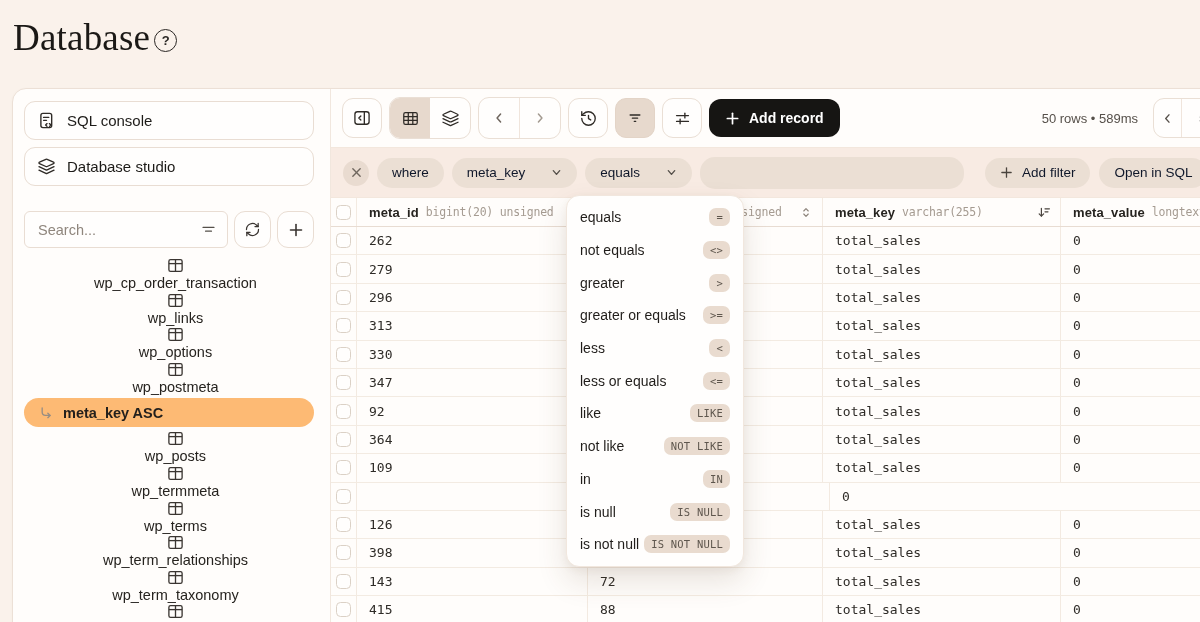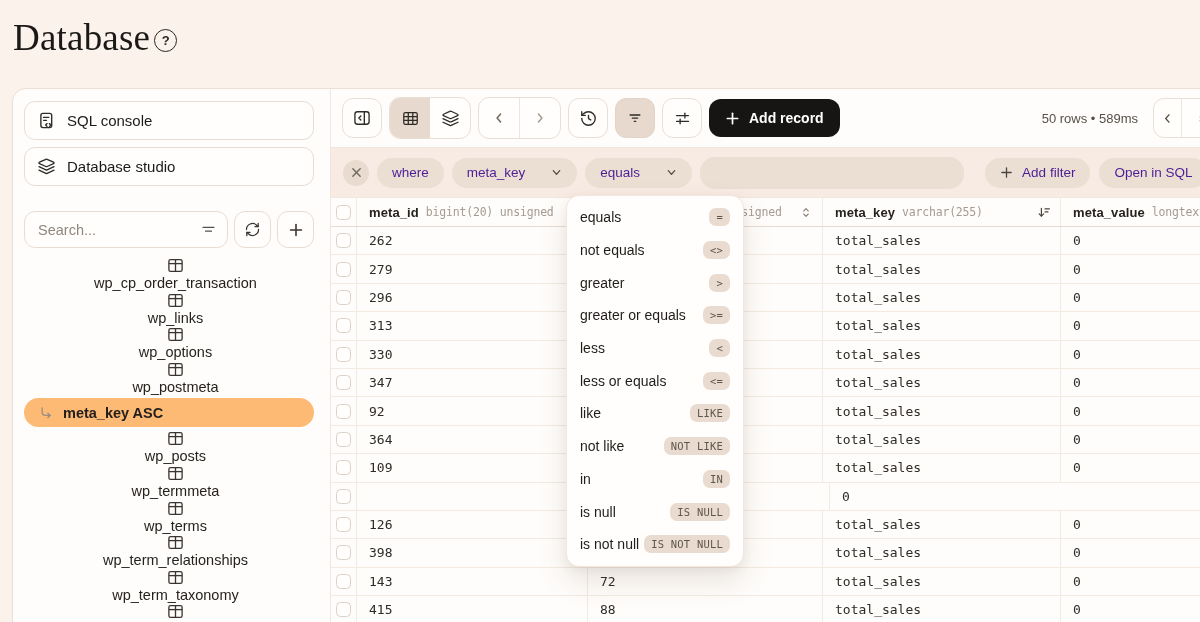--- a/index.html
+++ b/index.html
@@ -19,21 +19,21 @@
   
   .panel{position:absolute;left:12px;top:88px;right:-2px;bottom:-2px;background:#fffdfb;
     border:1px solid #ece0d6;border-radius:14px 0 0 0;box-shadow:0 1px 3px rgba(120,90,60,.04);}
 
   
   .sidebar{position:absolute;left:0;top:0;bottom:0;width:318px;border-right:1px solid #f1e7de;
     padding:12px 16px 0 11px;box-sizing:border-box;}
   .side-btn{height:37px;border:1px solid #e9ddd3;border-radius:11px;background:#fffefd;
     display:flex;align-items:center;gap:11px;padding:0 12px;font-size:15px;color:#1d1b18;margin-bottom:7px;cursor:pointer;}
   .search-row{margin-top:25px;display:flex;gap:6px;height:37px;}
-  .search-box{flex:1;border:1px solid #e9ddd3;border-radius:11px;background:#fffefd;display:flex;align-items:center;padding:0 11px;}
+  .search-box{flex:1;border:1px solid #e9ddd3;border-radius:6px;background:#fffefd;display:flex;align-items:center;padding:0 11px;}
   .search-box input{border:none;outline:none;background:transparent;width:120px;font-size:14.5px;color:#3a3531;font-family:"Liberation Sans",sans-serif;}
   .search-box input::placeholder{color:#8f867d;}
   .sq-btn{width:37px;height:37px;border:1px solid #e9ddd3;border-radius:11px;background:#fffefd;display:flex;align-items:center;justify-content:center;box-sizing:border-box;cursor:pointer;}
   .tlist{margin-top:9px;}
   .titem{height:34.6px;display:flex;align-items:center;gap:1px;padding-left:13px;font-size:14.5px;color:#26231f;cursor:pointer;flex-direction:column;}
   .titem-active{height:29px;margin:3px 0;background:#fdba74;border-radius:15px;display:flex;align-items:center;gap:10px;padding-left:14px;font-size:14.5px;font-weight:700;color:#221f1c;cursor:pointer;}
 
   
   .main{position:absolute;left:318px;right:0;top:0;bottom:0;}
   .toolbar{height:58px;display:flex;align-items:center;padding:0 0 0 11px;gap:7px;}
@@ -50,21 +50,21 @@
   .pager{width:72px;height:40px;border:1px solid #eadfd5;border-radius:11px;background:#fffefd;display:flex;align-items:center;box-sizing:border-box;margin-right:-24px;cursor:pointer;}
   .pager-arrow{width:27px;display:flex;justify-content:center;}
   .pager-sep{width:1px;height:38px;background:#f0e5dc;}
   .pager-num{flex:1;text-align:center;font-size:14px;color:#26231f;}
 
   
   .filterbar{height:51px;background:#f8ebe3;border-top:1px solid #f3e7dd;border-bottom:1px solid #f3e7dd;
     display:flex;align-items:center;padding:0 0 0 12px;gap:8px;box-sizing:border-box;}
   .fx{width:26px;height:26px;border-radius:50%;background:#e9dbd0;display:flex;align-items:center;justify-content:center;cursor:pointer;flex:none;}
   .fpill{height:30px;border-radius:15px;background:#ebdfd4;display:flex;align-items:center;padding:0 15px;
-    font-size:13.5px;color:#4c1d95;cursor:pointer;flex:none;}
+    font-size:13.5px;color:#0f172a;cursor:pointer;flex:none;}
   .fpill .chev{margin-left:26px;display:flex;}
   .finput{width:260px;height:30px;border-radius:15px;background:#ebdfd4;border:none;outline:none;flex:none;}
   .fright{margin-left:auto;display:flex;align-items:center;gap:9px;margin-right:10px;}
   .fdiv{width:1px;height:24px;background:#e1d4c9;margin-right:4px;}
   .fpill .plus{margin-right:9px;display:flex;}
 
   
   .thead{height:29px;display:flex;border-bottom:1px solid #e8dcd2;font-size:13px;box-sizing:border-box;}
   .hcell{display:flex;align-items:center;gap:7px;padding-left:12px;border-right:1px solid #f3eae1;box-sizing:border-box;overflow:hidden;white-space:nowrap;text-align:center;}
   .cname{font-weight:700;color:#26231f;letter-spacing:.1px;}

